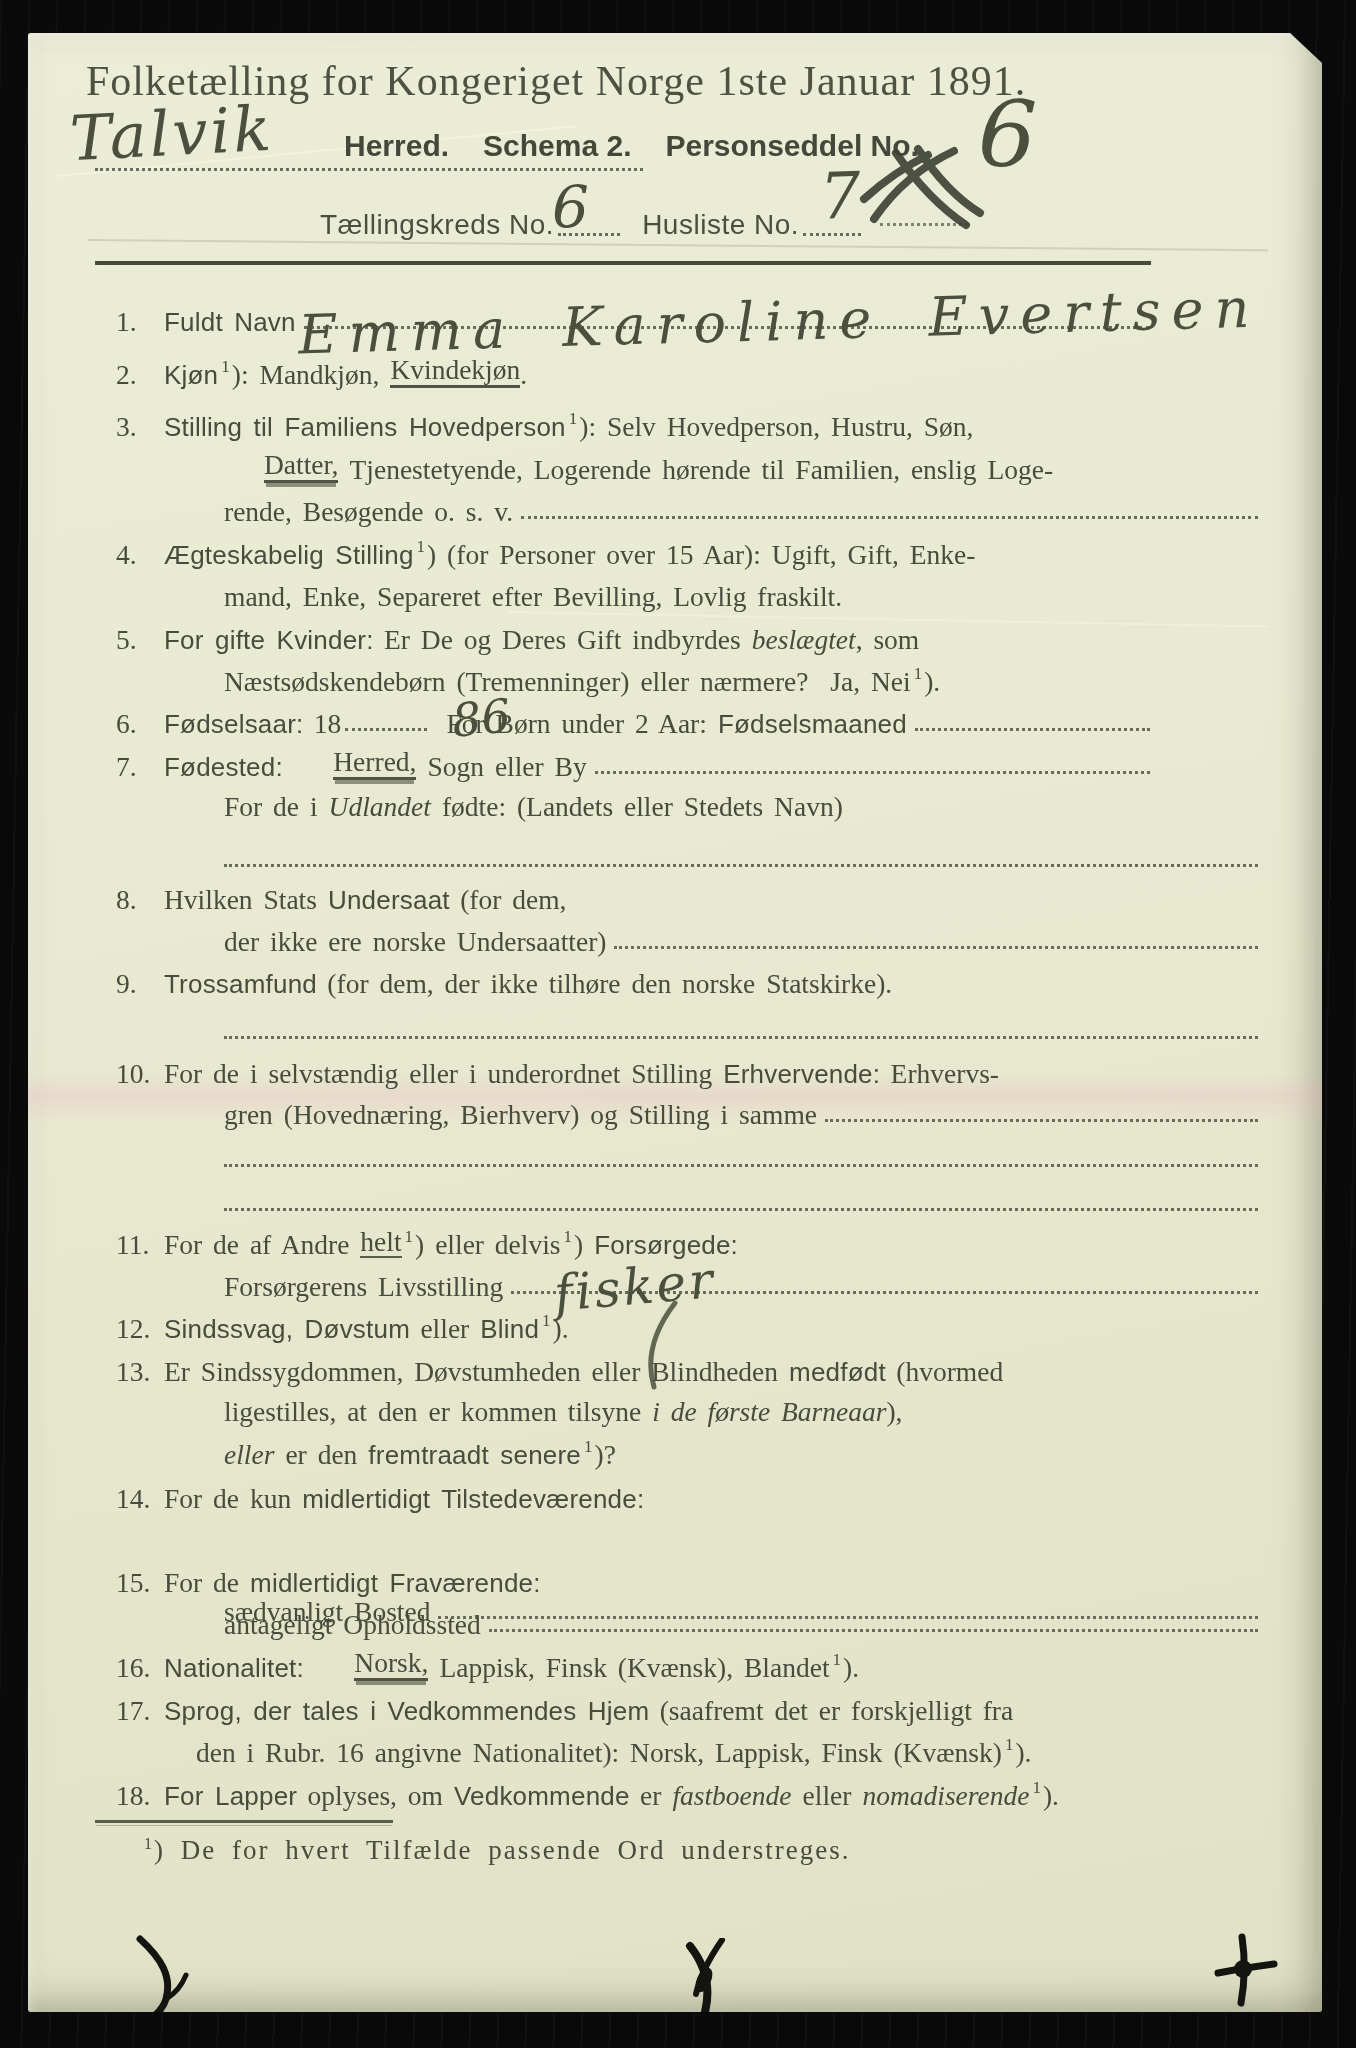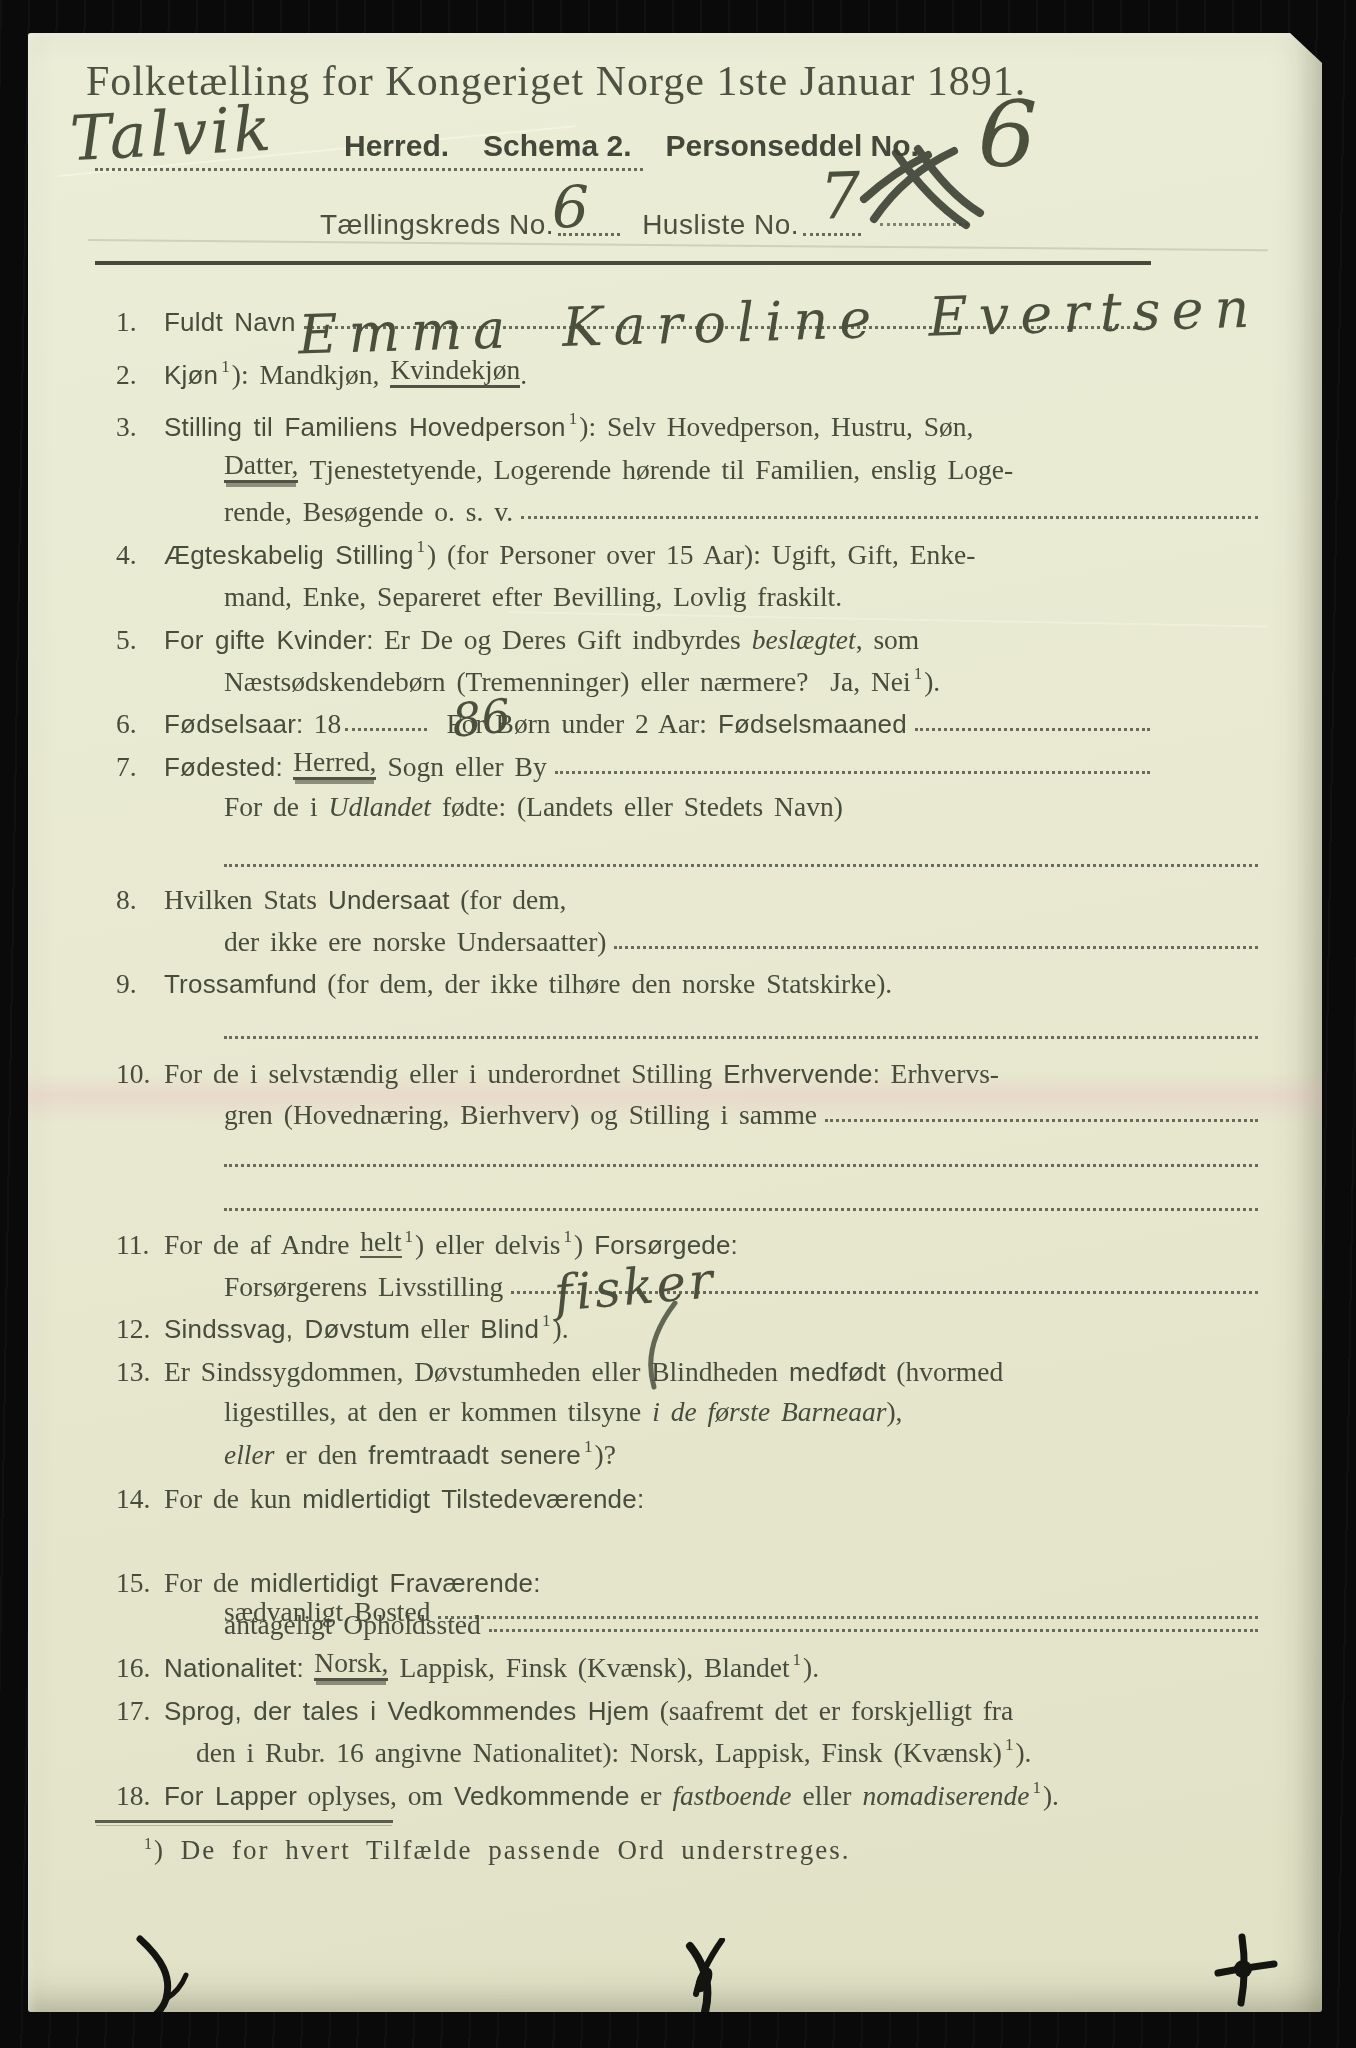--- a/index.html
+++ b/index.html
@@ -53,21 +53,21 @@
   .b{font-family:"Liberation Sans",sans-serif;font-weight:400;font-size:26px;letter-spacing:.2px;}
   .it{font-style:italic;}
   .gr{margin-right:.4em;}
   .ml{margin-left:.55em;}
   sup.fn{font-size:17px;line-height:1;margin:0 2px 13px 3px;flex:none;display:block;}
   .leader{flex:1 1 auto;min-width:20px;border-bottom:3px dotted rgba(71,76,61,.8);
        margin:0 2px 6px 8px;}
   .leader0{margin-left:0;}
   .dots{flex:none;border-bottom:3px dotted rgba(71,76,61,.8);margin:0 4px 6px 4px;}
   .upen{border-bottom:3px solid rgba(64,68,53,.9);padding-bottom:2px;}
-  .u2{box-shadow:0 6px 0 -2px rgba(64,68,53,.55);}
+  .u2{box-shadow:0 6px 0 -2px rgba(64,68,53,.55);margin-left:40px;}
   .uprint{border-bottom:2px solid rgba(71,76,61,.9);padding-bottom:1px;margin-top:21px;}
   .hw-name{position:absolute;left:182px;bottom:-14px;font-size:54px;letter-spacing:11px;
        word-spacing:18px;transform:rotate(-1.6deg);z-index:3;white-space:nowrap;}
   .hw-86{position:absolute;left:336px;bottom:-4px;font-size:46px;transform:rotate(-6deg);z-index:3;}
   .hw-fisker{position:absolute;left:438px;bottom:-12px;font-size:50px;letter-spacing:3px;
        transform:rotate(-5deg);z-index:3;}
   .sep{position:absolute;left:67px;top:1787px;width:298px;height:3px;background:rgba(64,69,54,.85);
        box-shadow:0 4px 0 -1px rgba(64,69,54,.3);}
   .footnote{position:absolute;left:116px;top:1802px;font-size:27px;color:#474c3d;
        letter-spacing:2px;word-spacing:7px;}

